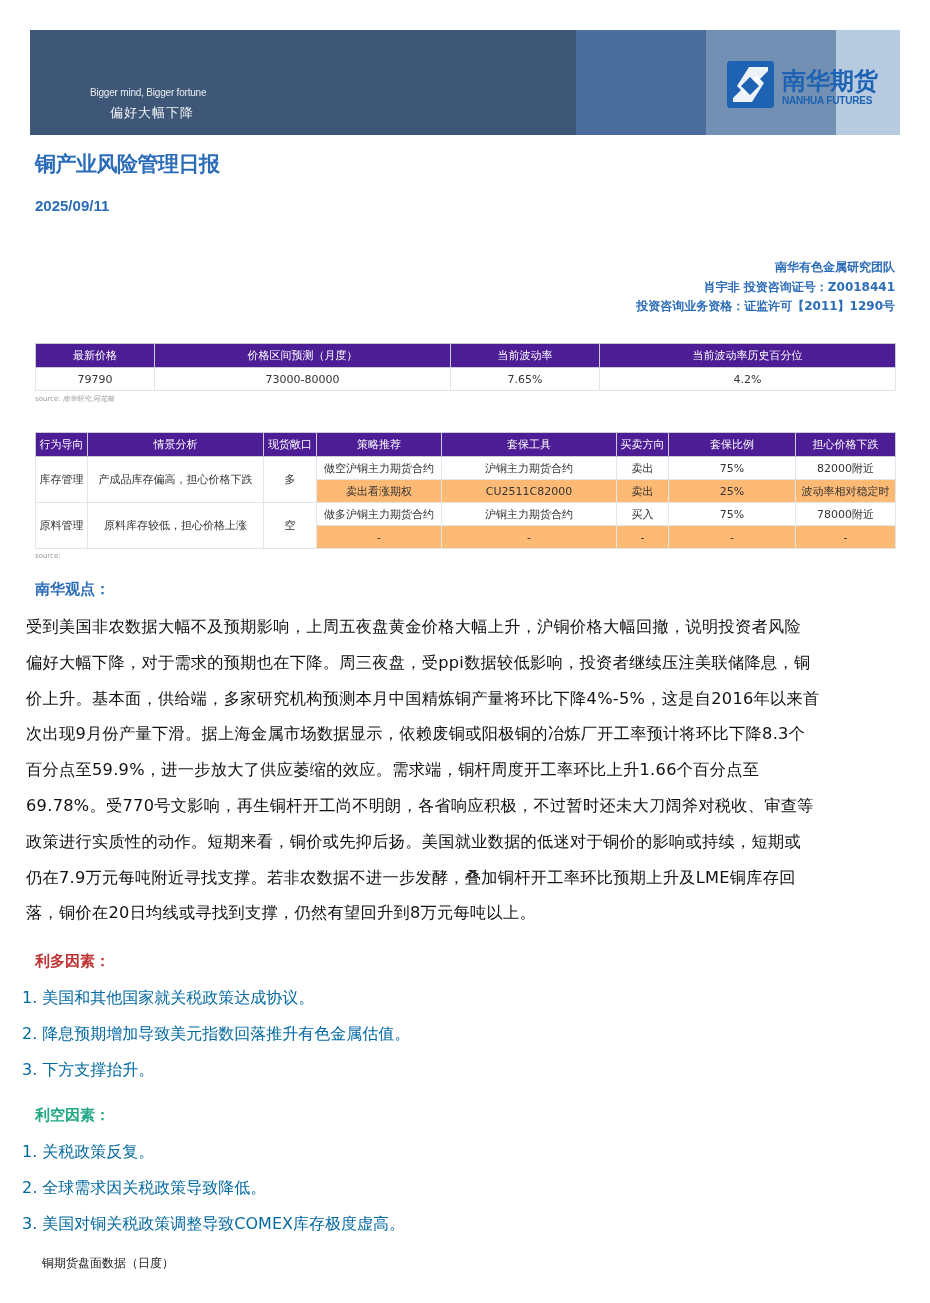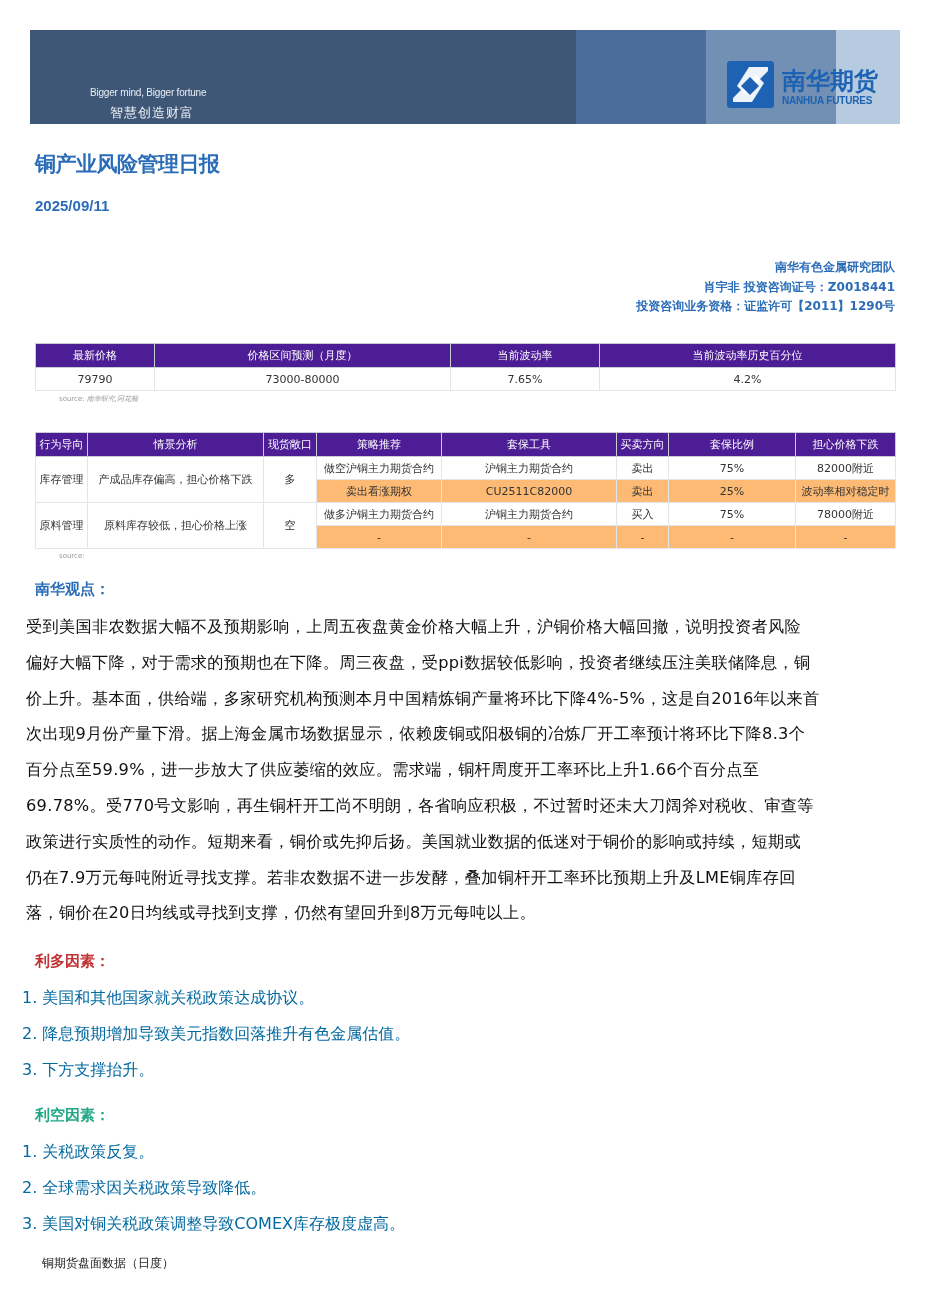--- a/index.html
+++ b/index.html
@@ -1,61 +1,61 @@
 <!DOCTYPE html>
 <html><head>
 <meta charset="utf-8">
 <style>
   * { box-sizing: border-box; margin: 0; padding: 0; }
   html, body { width: 930px; height: 1303px; background: #ffffff; overflow: hidden; }
   body { position: relative; font-family: "DejaVu Sans", "Liberation Sans", sans-serif; color: #111; }
 
-  .banner { position: absolute; left: 30px; top: 30px; width: 870px; height: 94px; background: #3e5777; overflow: hidden; }
+  .banner { position: absolute; left: 30px; top: 30px; width: 870px; height: 105px; background: #3e5777; overflow: hidden; }
   .banner .seg1 { position: absolute; left: 546px; top: 0; width: 130px; height: 105px; background: #4a6d9b; }
   .banner .seg2 { position: absolute; left: 676px; top: 0; width: 130px; height: 105px; background: #7190b3; }
   .banner .seg3 { position: absolute; left: 806px; top: 0; width: 64px; height: 105px; background: #b6cbe0; }
   .banner .slogan-en { position: absolute; left: 60px; top: 57px; font-size: 10px; color: #e8edf3; font-family: "Liberation Sans", sans-serif; letter-spacing: -0.2px; }
   .banner .slogan-cn { position: absolute; left: 80px; top: 74px; font-size: 13px; color: #f0f3f7; letter-spacing: 1px; }
   .logo-mark { position: absolute; left: 697px; top: 31px; width: 47px; height: 47px; background: #1d62b3; border-radius: 4px; overflow: hidden; }
   .logo-mark svg { width: 47px; height: 47px; display: block; }
   .logo-cn { position: absolute; left: 752px; top: 35px; font-size: 24px; font-weight: bold; color: #1d62b3; letter-spacing: 0px; }
   .logo-en { position: absolute; left: 752px; top: 65px; font-size: 10px; font-weight: bold; color: #1d62b3; font-family: "Liberation Sans", sans-serif; letter-spacing: -0.2px; }
 
   .title { position: absolute; left: 35px; top: 150px; font-size: 21px; font-weight: bold; color: #2b6cb8; letter-spacing: -0.5px; }
   .date { position: absolute; left: 35px; top: 197px; font-size: 15px; font-weight: bold; color: #2b6cb8; font-family: "Liberation Sans", sans-serif; }
 
   .team { position: absolute; right: 35px; top: 258px; text-align: right; color: #2b6cb8; font-weight: bold; font-size: 12px; line-height: 19.5px; }
 
   .tbl-caption { position: absolute; left: 42px; font-size: 12px; color: #222; margin-top: 20px; }
   table { position: absolute; left: 35px; width: 860px; border-collapse: collapse; table-layout: fixed; font-size: 11px; }
   th { background: #4c1d95; color: #ffffff; font-weight: normal; height: 24px; border: 1px solid #c7ccd6; text-align: center; }
   td { height: 23px; border: 1px solid #e2e5ea; text-align: center; color: #333; background: #ffffff; }
   td.alt { background: #fdba74; }
-  .source { position: absolute; left: 35px; font-size: 7px; color: #999; margin-left: 24px; }
+  .source { position: absolute; left: 35px; font-size: 7px; color: #999; }
   .source i { font-style: italic; }
 
   .section-head { position: absolute; left: 35px; font-size: 15px; font-weight: bold; }
   .blue { color: #2b6cb8; }
   .red { color: #c03233; }
   .green { color: #23a886; }
 
   .para { position: absolute; left: 26px; width: 860px; font-size: 16.2px; line-height: 35.8px; color: #111; text-align: justify; letter-spacing: 0.3px; font-family: "DejaVu Sans", "Liberation Sans", sans-serif; }
   .list { position: absolute; left: 22px; width: 860px; font-size: 16px; line-height: 36px; color: #0369a1; }
   .list div { white-space: nowrap; }
   .bottom-cap { position: absolute; left: 42px; top: 1255px; font-size: 12px; color: #222; }
 </style>
 </head>
 <body>
 
 <div class="banner">
   <div class="seg1"></div>
   <div class="seg2"></div>
   <div class="seg3"></div>
   <div class="slogan-en">Bigger mind, Bigger fortune</div>
-  <div class="slogan-cn">智慧创造财富</div>
+  <div class="slogan-cn">偏好大幅下降</div>
   <div class="logo-mark">
     <svg viewBox="0 0 47 47">
       <rect x="0" y="0" width="47" height="47" fill="#1d62b3"></rect>
       <path d="M22 6 L41 6 L41 10 L18 33 L10 25 Z" fill="#ffffff" opacity="0.92"></path>
       <path d="M25 41 L6 41 L6 37 L29 14 L37 22 Z" fill="#ffffff" opacity="0.92"></path>
       <path d="M14 25 L23 16 L32 25 L23 34 Z" fill="#1d62b3"></path>
     </svg>
   </div>
   <div class="logo-cn">南华期货</div>
   <div class="logo-en">NANHUA FUTURES</div>

